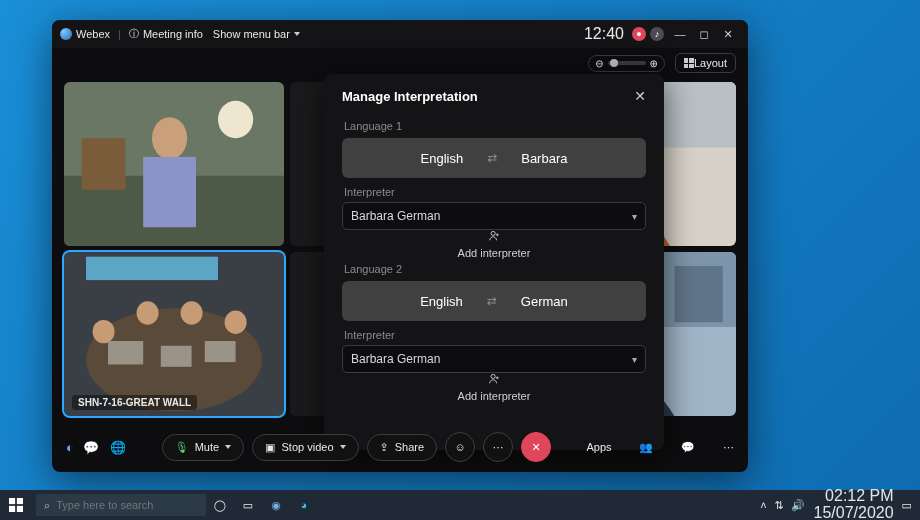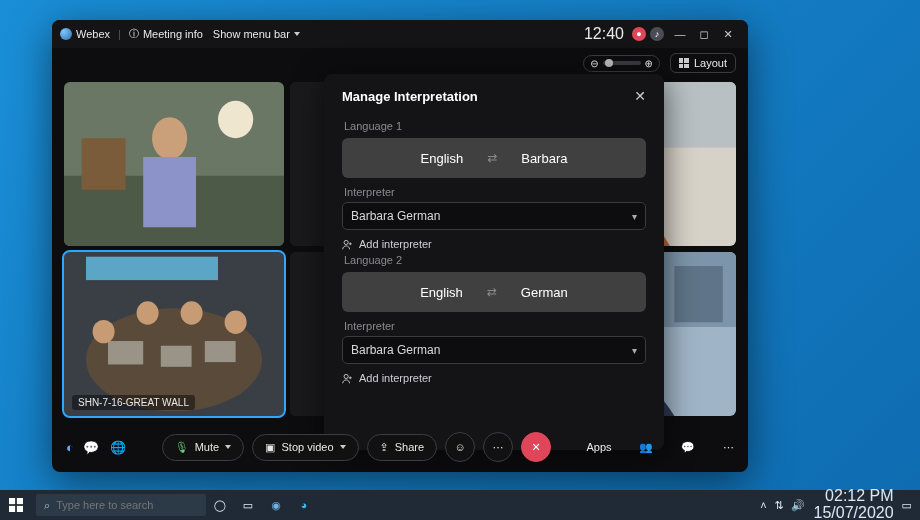--- a/index.html
+++ b/index.html
@@ -25,30 +25,30 @@
   .titlebar .pill { width: 14px; height: 14px; border-radius: 50%; display:inline-flex; align-items:center; justify-content:center; margin-right:4px; font-size:9px;}
   .titlebar .rec { background:#e0465a; color:#fff;}
   .titlebar .rec2 { background:#4b4b55; color:#fff;}
   .win-btn { width: 24px; height: 20px; display:inline-flex; align-items:center; justify-content:center; font-size:11px; color:#ccc; cursor:pointer;}
   .toolbar-row {
     height: 30px; display:flex; align-items:center; justify-content:flex-end; padding:0 12px; gap:10px; font-size:11px;
   }
   .zoom-ctrl { display:flex; align-items:center; gap:4px; border:1px solid #3a3a40; border-radius:12px; padding:2px 6px;}
   .zoom-track { width:38px; height:4px; background:#3a3a40; border-radius:2px; position:relative;}
   .zoom-thumb { width:8px; height:8px; background:#bbb; border-radius:50%; position:absolute; top:-2px; left:2px;}
-  .layout-btn { border:1px solid #3a3a40; border-radius:6px; padding:3px 8px; display:flex; align-items:center; gap:5px; cursor:pointer;}
+  .layout-btn { border:1px solid #3a3a40; border-radius:6px; padding:3px 8px; display:flex; align-items:center; cursor:pointer;}
   .grid-icon { width:10px; height:10px; display:grid; grid-template-columns:1fr 1fr; grid-template-rows:1fr 1fr; gap:1px;}
   .grid-icon div{ background:#ccc; }
 
   .video-grid {
     position:absolute; left:12px; top:62px; right:12px; bottom:56px;
     display:grid; grid-template-columns:1fr 1fr 1fr; grid-template-rows:1fr 1fr; gap:6px;
   }
   .tile { border-radius:6px; overflow:hidden; position:relative; background:#222;}
-  .tile.active { outline:2px solid #2fa6ff; }
+  .tile.active { outline:2px solid #2fa6ff;font-weight:bold; }
   .tile .label { position:absolute; left:8px; bottom:6px; font-size:10px; background:rgba(0,0,0,.45); padding:2px 6px; border-radius:3px;}
   .tile svg { width:100%; height:100%; display:block; }
 
   .bottom-bar {
     position:absolute; left:0; right:0; bottom:0; height:50px;
     display:flex; align-items:center; padding:0 14px; gap:8px; font-size:11px;
   }
   .bb-left { display:flex; align-items:center; gap:10px;}
   .bb-center { flex:1; display:flex; align-items:center; justify-content:center; gap:8px;}
   .bb-right { display:flex; align-items:center; gap:28px;}
@@ -74,21 +74,21 @@
     background:#404040; border-radius:6px; height:40px;
     display:flex; align-items:center; justify-content:center; gap:24px; font-size:13px; color:#fff;
   }
   .swap { color:#8a8a92; font-size:12px;}
   .field-label { color:#8a8a92; font-size:11px; margin:8px 0 4px 2px;}
   .select {
     background:#0d0d0f; border:1px solid #3a3a40; border-radius:5px; height:28px;
     display:flex; align-items:center; justify-content:space-between; padding:0 8px; cursor:pointer;
   }
   .select .chev { font-size:10px; color:#aaa;}
-  .add-link { display:flex; align-items:center; gap:6px; color:#cfcfd6; font-size:11px; margin-top:8px; cursor:pointer;}
+  .add-link { display:flex; align-items:center; gap:6px; color:#cfcfd6; font-size:11px; cursor:pointer;flex-direction:column;}
   .person-icon { width:11px; height:11px; }
   .modal-foot { margin-top:auto; display:flex; justify-content:flex-end; gap:8px; padding-top:10px;}
   .btn-apply { background:#fff; color:#111; border:none; border-radius:14px; padding:5px 16px; font-size:12px; cursor:pointer;}
   .btn-cancel { background:transparent; color:#ddd; border:1px solid #3a3a40; border-radius:14px; padding:5px 14px; font-size:12px; cursor:pointer;}
 
   
   .taskbar {
     position:absolute; left:0; right:0; bottom:0; height:30px;
     background:#1f2a36; display:flex; align-items:center; color:#dfe6ee; font-size:11px;
   }

